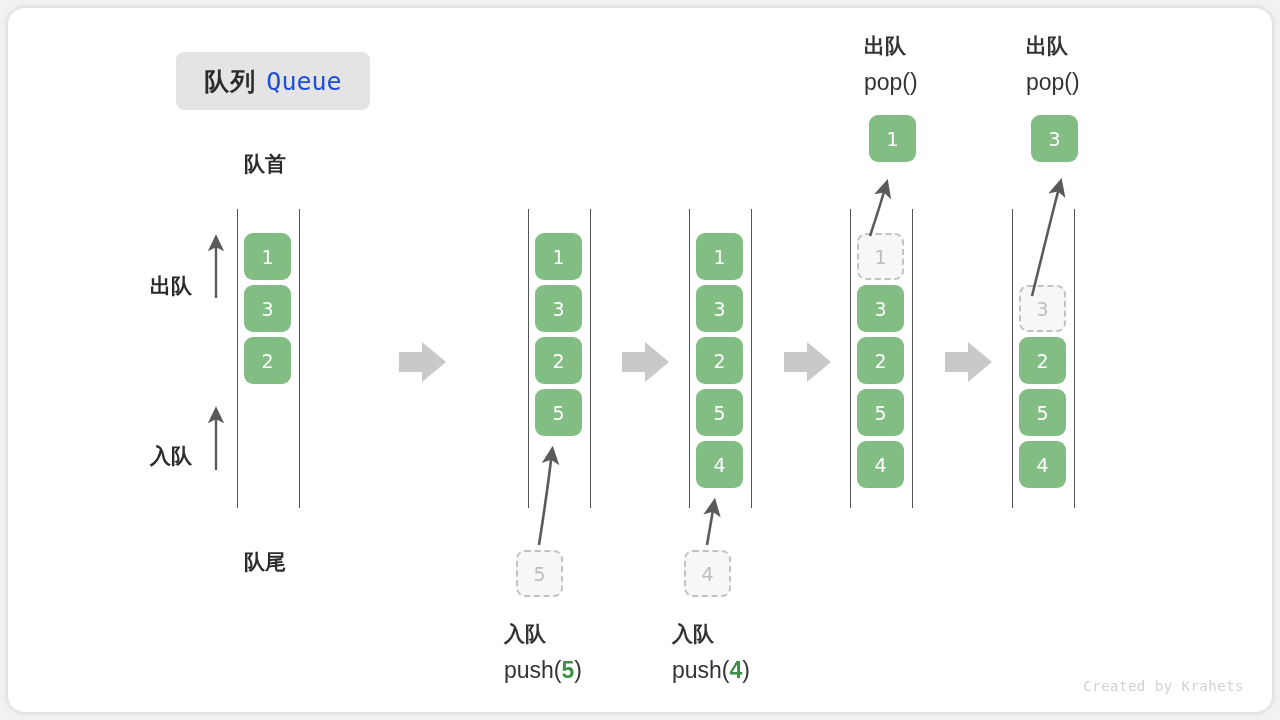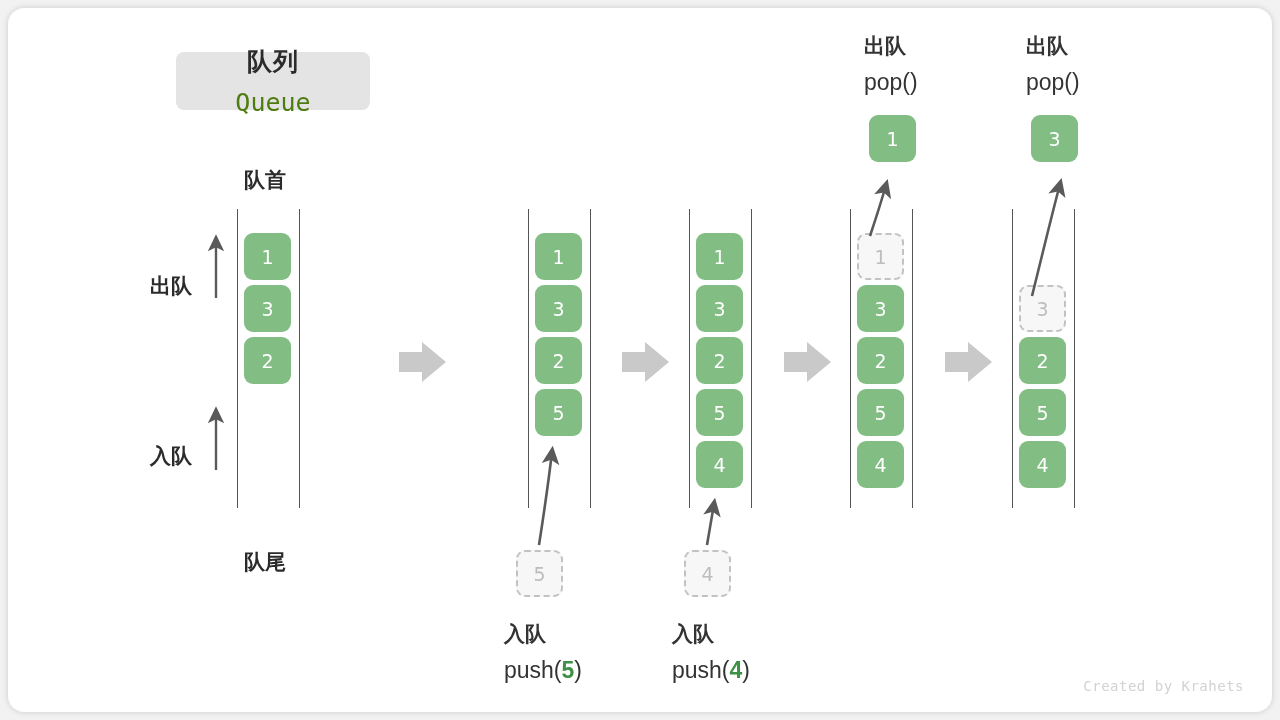--- a/index.html
+++ b/index.html
@@ -37,32 +37,31 @@
     left: 168px;
     top: 44px;
     width: 194px;
     height: 58px;
     background: #e4e4e4;
     border-radius: 8px;
     display: flex;
     align-items: center;
     justify-content: center;
     gap: 10px;
-    flex-direction: column;
   }
   #title-chip .cn {
     font-size: 25px;
     font-weight: bold;
     color: #2b2b2b;
     letter-spacing: 1px;
   }
   #title-chip .en {
     font-size: 25px;
     font-weight: normal;
-    color: #4d7c0f;
+    color: #1d4ed8;
     font-family: "DejaVu Sans Mono", "Liberation Mono", monospace;
   }
 
   
   .cn-label {
     position: absolute;
     font-size: 21px;
     font-weight: bold;
     color: #2b2b2b;
     white-space: nowrap;
@@ -146,21 +145,21 @@
 <body>
 
 <div id="canvas">
   <div id="card">
 
     <div id="title-chip">
       <span class="cn">队列</span>
       <span class="en">Queue</span>
     </div>
 
-    <div class="cn-label" style="left:236px; top:158px;text-align:center;">队首</div>
+    <div class="cn-label" style="left:236px; top:142px;text-align:center;">队首</div>
     <div class="cn-label" style="left:236px; top:540px;">队尾</div>
     <div class="cn-label" style="left:142px; top:264px;">出队</div>
     <div class="cn-label" style="left:142px; top:434px;">入队</div>
 
     <div class="rail" style="left:229px; top:201px; height:299px;"></div>
     <div class="rail" style="left:291px; top:201px; height:299px;"></div>
 
     <div class="cell filled" style="left:236px; top:225px;">1</div>
     <div class="cell filled" style="left:236px; top:277px;">3</div>
     <div class="cell filled" style="left:236px; top:329px;">2</div>

